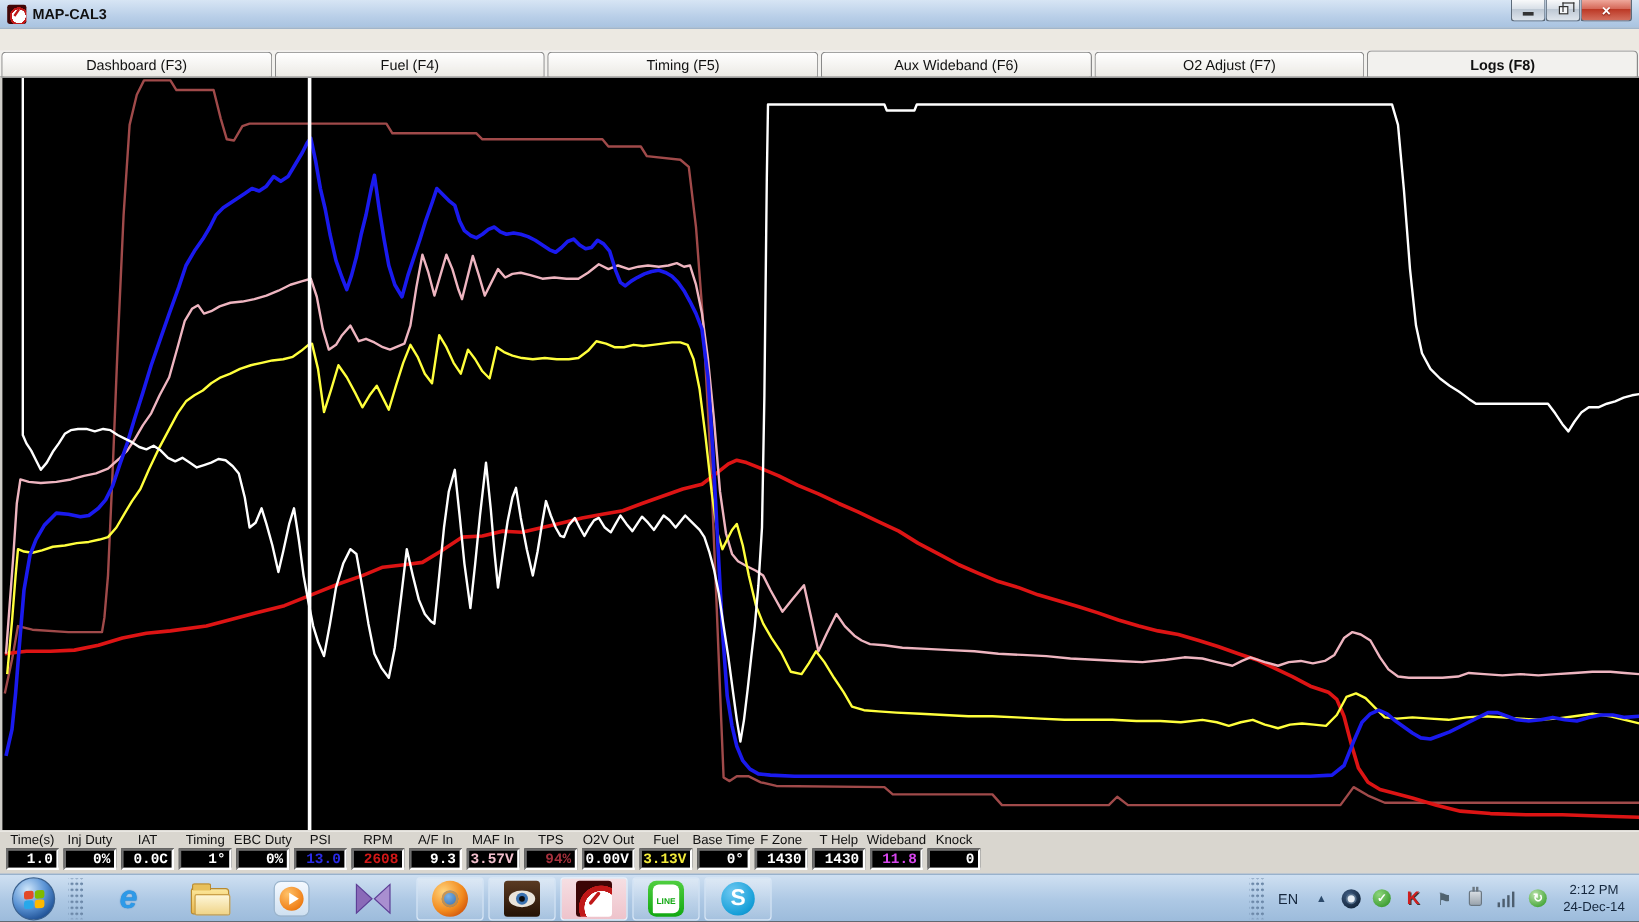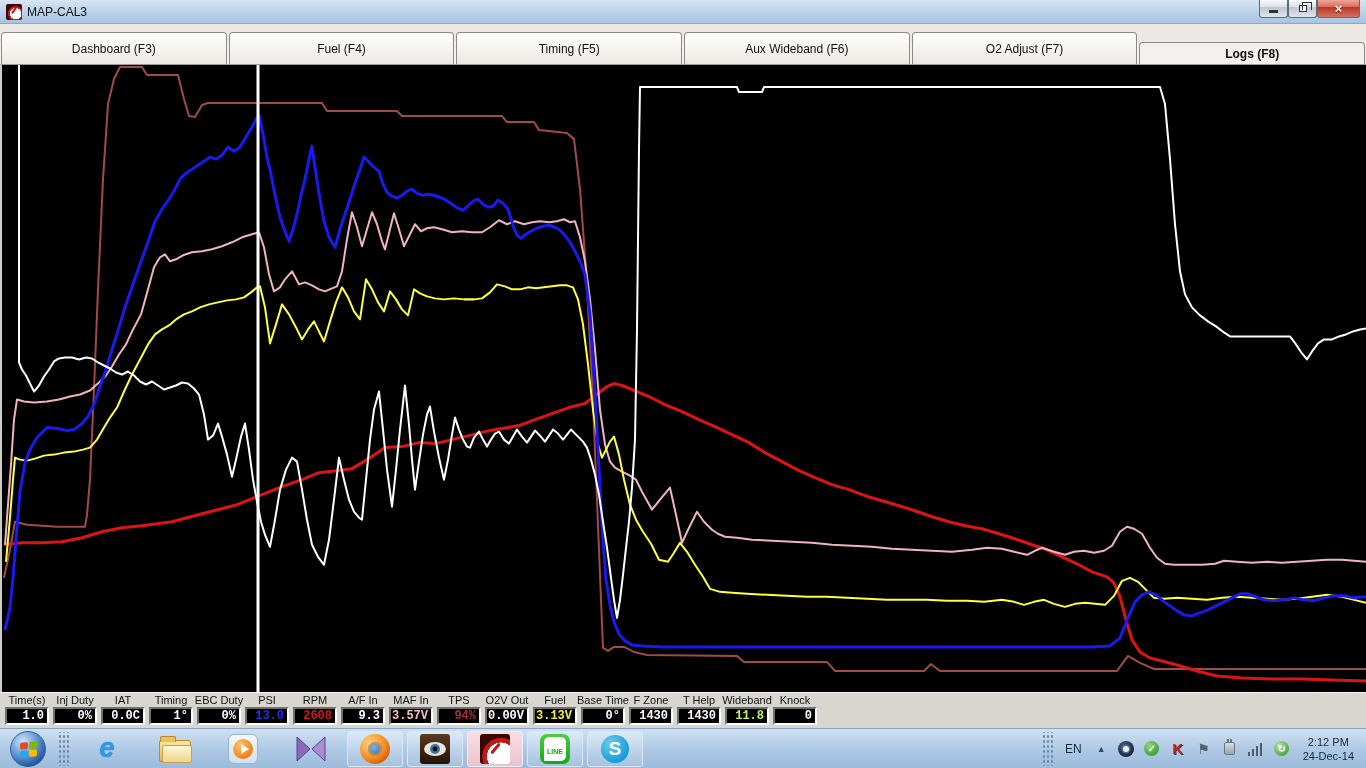--- a/index.html
+++ b/index.html
@@ -9,41 +9,41 @@
 
   
   #titlebar { position:absolute; top:0; left:0; width:1366px; height:24px;
     background:linear-gradient(#d7e5f4,#b9cfe8 60%,#a9c3e0);
     border-bottom:1px solid #8ea8c4; display:flex; align-items:center; }
   #title-icon { width:16px; height:16px; margin:0 5px 0 6px; border-radius:2px;
     background:radial-gradient(circle at 60% 60%, #fff 0 42%, #c01818 43% 55%, #400606 56%);
     position:relative; }
   #title-icon::after{ content:""; position:absolute; left:7px; top:3px; width:2px; height:7px;
     background:#c01818; transform:rotate(35deg); }
-  #title-text { font-size:12px; color:#111; }
+  #title-text { font-size:12px; color:#111;font-weight:bold; }
   #win-buttons { margin-left:auto; display:flex; margin-right:6px; margin-top:-6px; }
   .winbtn { width:29px; height:19px; border:1px solid #5d6b7a; border-top:none;
     background:linear-gradient(#fdfdfd,#d9e0e8 45%,#bcc7d3 46%,#dfe5ec);
     display:flex; align-items:center; justify-content:center; border-radius:0 0 3px 3px; cursor:default; }
   .winbtn.close { width:43px; background:linear-gradient(#f2b0a4,#d66a5a 45%,#bb3623 46%,#d4705f); }
   .glyph-min { width:9px; height:3px; background:#333; margin-top:6px; }
   .glyph-restore { position:relative; width:8px; height:7px; border:1px solid #333; background:#f6f8fa; }
   .glyph-restore::before { content:""; position:absolute; left:2px; top:-4px; width:8px; height:7px;
     border:1px solid #333; border-bottom:none; }
   .glyph-close { color:#fff; font-size:13px; font-weight:bold; line-height:1; text-shadow:0 1px 1px #7a1408; }
 
   
   #menubar { position:absolute; top:25px; left:0; width:1366px; height:17px; background:#f2f1ee;
     display:flex; align-items:center; border-bottom:1px solid #e0ded8; }
   .menu-item { font-size:12px; color:#111; padding:1px 8px; }
 
   
   #tabstrip { position:absolute; top:42px; left:0; width:1366px; height:22px; background:#f2f1ee;
     display:flex; align-items:flex-end; }
-  .tab { flex:1 1 0; height:32px; margin:0 1px; border:1px solid #898989; border-bottom:none;
+  .tab { flex:1 1 0; height:21px; margin:0 1px; border:1px solid #898989; border-bottom:none;
     border-radius:4px 4px 0 0; background:linear-gradient(#ffffff,#ebe9e4);
     display:flex; align-items:center; justify-content:center; font-size:12px; color:#111; }
   .tab.active { font-weight:bold; background:#f2f1ee; height:22px; }
 
   
   #chart { position:absolute; top:64px; left:0; width:1366px; height:628px; background:#000;
     border-top:1px solid #9a9a9a; border-left:2px solid #cfcdc8; }
   #chart svg { width:100%; height:100%; display:block; }
 
   
@@ -258,21 +258,21 @@
       </div>
       <div class="tcol">
         <div class="tlabel">T Help</div>
         <div class="tbox">
           <span class="tval" style="color: rgb(255, 255, 255);">1430</span>
         </div>
       </div>
       <div class="tcol">
         <div class="tlabel">Wideband</div>
         <div class="tbox">
-          <span class="tval" style="color: #bef264; margin-left: 20px;">11.8</span>
+          <span class="tval" style="color: #d946ef; margin-left: 20px;">11.8</span>
         </div>
       </div>
       <div class="tcol">
         <div class="tlabel">Knock</div>
         <div class="tbox">
           <span class="tval" style="color: rgb(255, 255, 255);">0</span>
         </div>
       </div>
     </div>
 

